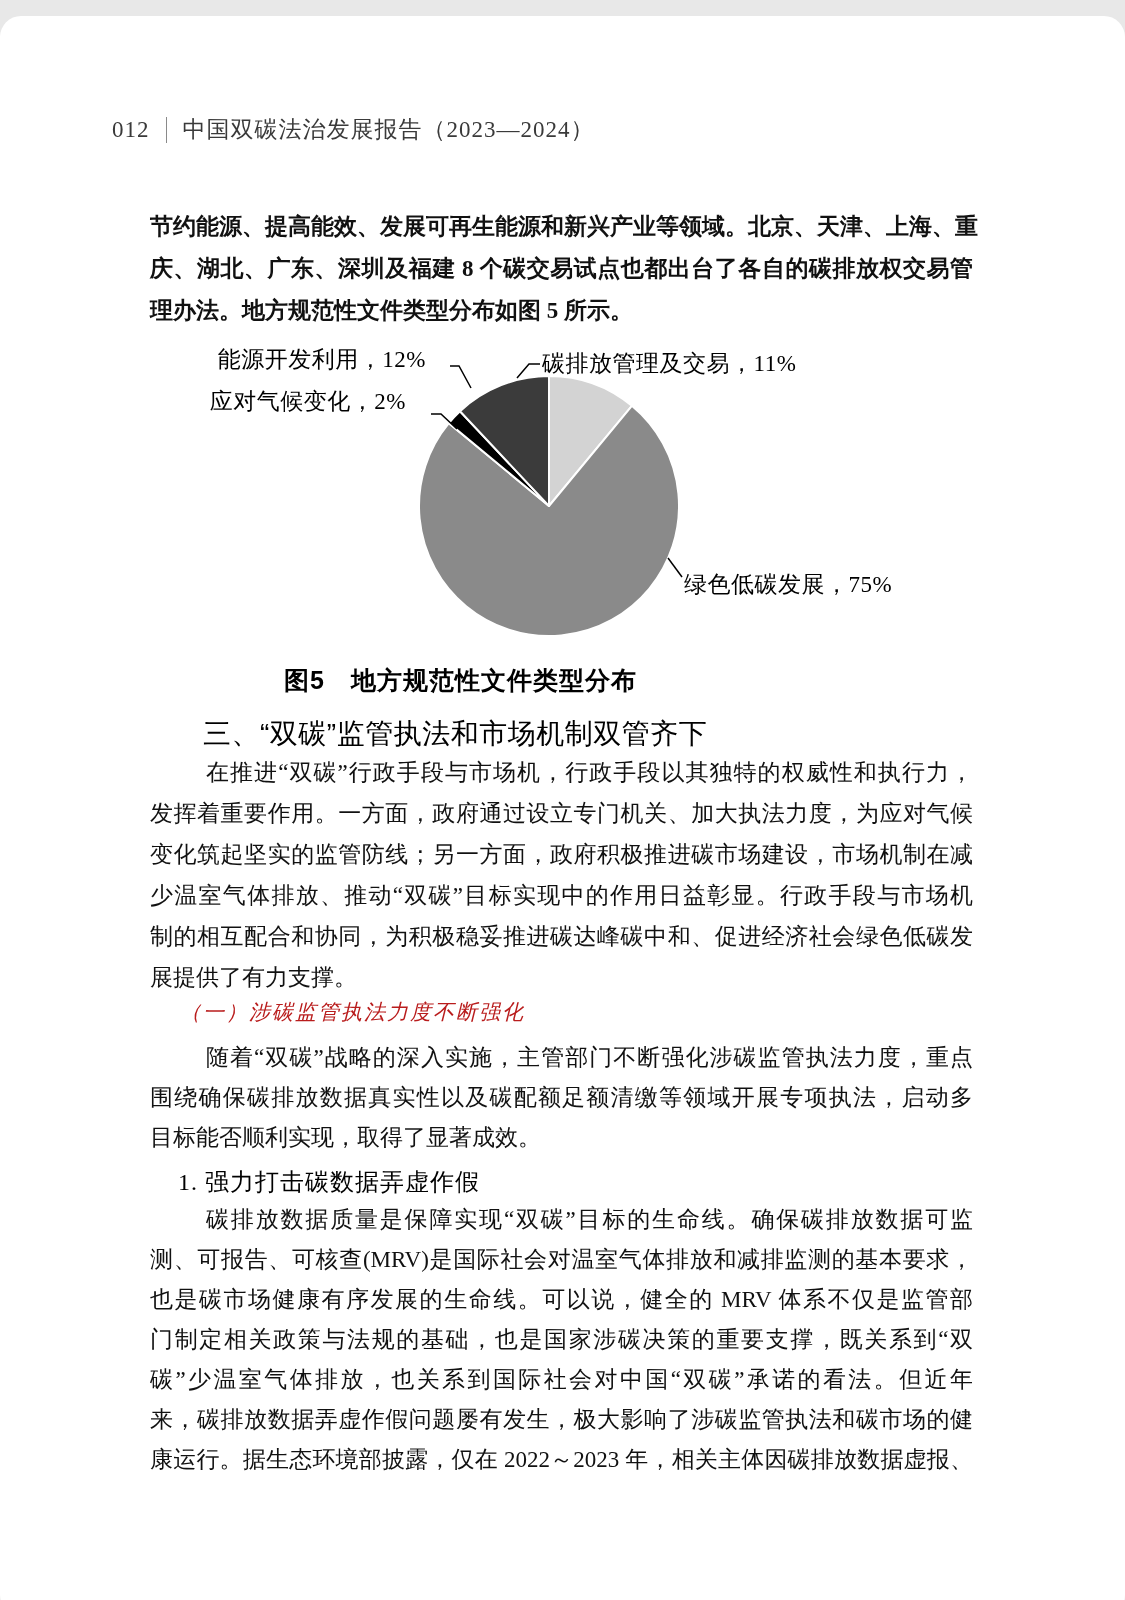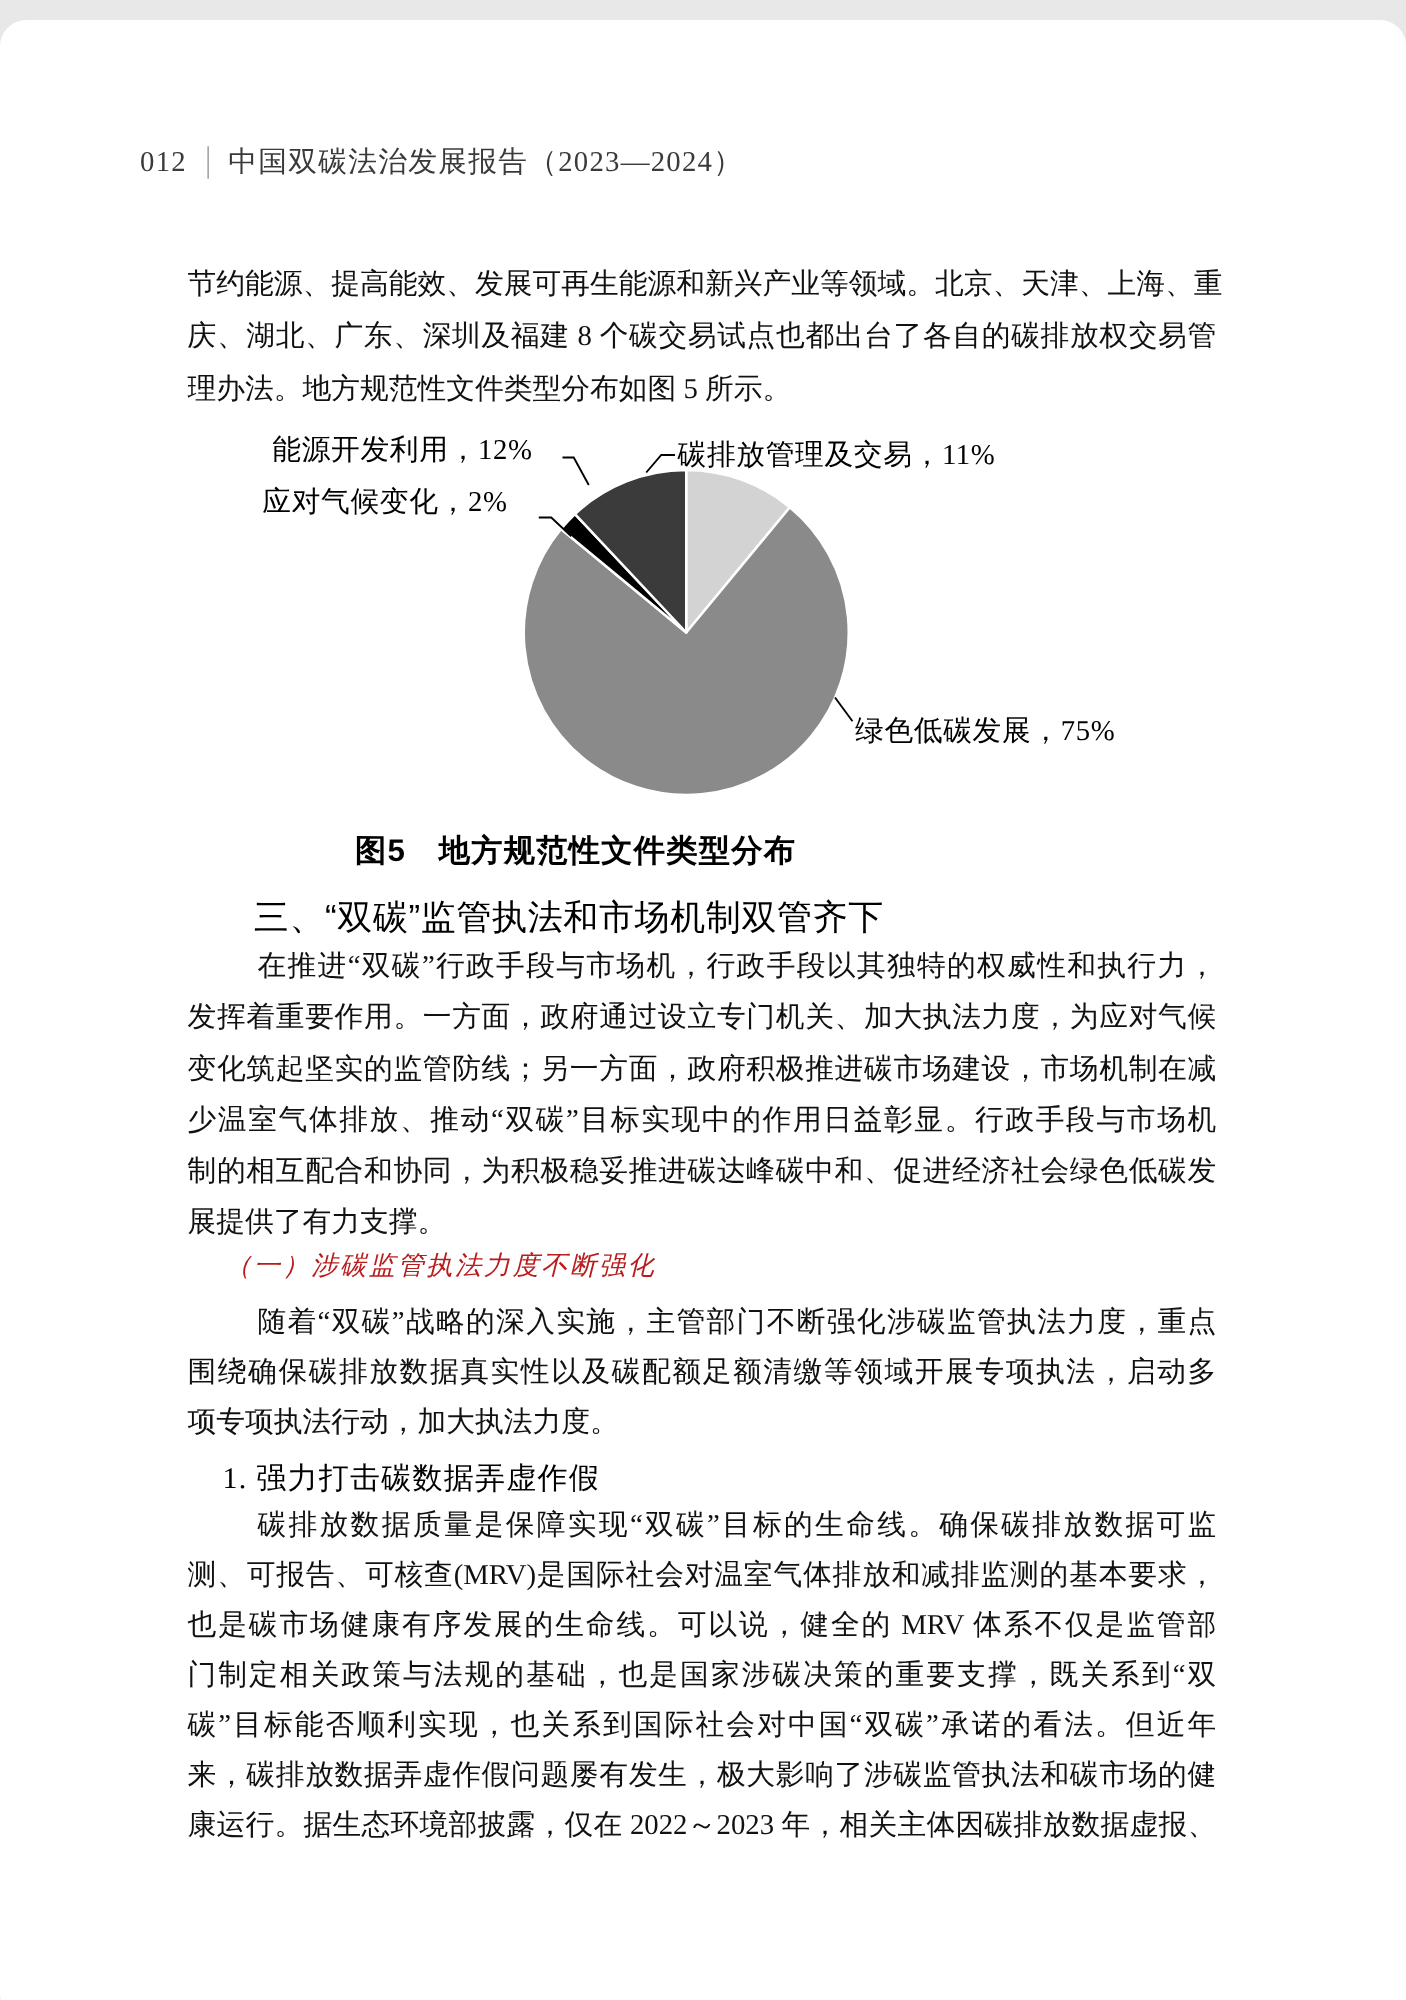--- a/index.html
+++ b/index.html
@@ -15,21 +15,21 @@
   }
   .runhead .divider{width:1px;height:26px;background:#8a8a8a;margin:0 16px;}
   
   .para{position:absolute;left:150px;width:823px;}
   .para .line{
     font-size:23px;white-space:nowrap;
     text-align:justify;text-align-last:justify;text-justify:inter-character;
   }
   .para .line.lastline{text-align-last:left;}
   .para .line.indent{padding-left:56px;}
-  .p1{top:190px;} .p1 .line{line-height:42px;}
+  .p1{top:190px;} .p1 .line{line-height:42px;font-weight:bold;}
   .p2{top:736px;} .p2 .line{line-height:41px;}
   .p3{top:1022px;} .p3 .line{line-height:40px;}
   .p4{top:1184px;} .p4 .line{line-height:40px;}
   
   .section-heading{
     position:absolute;left:203px;top:699px;
     font-family:"Liberation Sans","DejaVu Sans",sans-serif;
     font-weight:normal;font-size:28px;color:#000;letter-spacing:0.5px;
   }
   .sub1{
@@ -102,28 +102,28 @@
     <div class="line">少温室气体排放、推动“双碳”目标实现中的作用日益彰显。行政手段与市场机</div>
     <div class="line">制的相互配合和协同，为积极稳妥推进碳达峰碳中和、促进经济社会绿色低碳发</div>
     <div class="line lastline">展提供了有力支撑。</div>
   </div>
 
   <div class="sub1">（一）涉碳监管执法力度不断强化</div>
 
   <div class="para p3">
     <div class="line indent">随着“双碳”战略的深入实施，主管部门不断强化涉碳监管执法力度，重点</div>
     <div class="line">围绕确保碳排放数据真实性以及碳配额足额清缴等领域开展专项执法，启动多</div>
-    <div class="line lastline">项专项执法行动，加大执法力度。</div>
+    <div class="line lastline">目标能否顺利实现，取得了显著成效。</div>
   </div>
 
   <div class="sub2">1. 强力打击碳数据弄虚作假</div>
 
   <div class="para p4">
     <div class="line indent">碳排放数据质量是保障实现“双碳”目标的生命线。确保碳排放数据可监</div>
     <div class="line">测、可报告、可核查(MRV)是国际社会对温室气体排放和减排监测的基本要求，</div>
     <div class="line">也是碳市场健康有序发展的生命线。可以说，健全的 MRV 体系不仅是监管部</div>
     <div class="line">门制定相关政策与法规的基础，也是国家涉碳决策的重要支撑，既关系到“双</div>
-    <div class="line">碳”目标能否顺利实现，也关系到国际社会对中国“双碳”承诺的看法。但近年</div>
+    <div class="line">碳”少温室气体排放，也关系到国际社会对中国“双碳”承诺的看法。但近年</div>
     <div class="line">来，碳排放数据弄虚作假问题屡有发生，极大影响了涉碳监管执法和碳市场的健</div>
     <div class="line">康运行。据生态环境部披露，仅在 2022～2023 年，相关主体因碳排放数据虚报、</div>
   </div>
 
 </div>
 
 </body></html>

